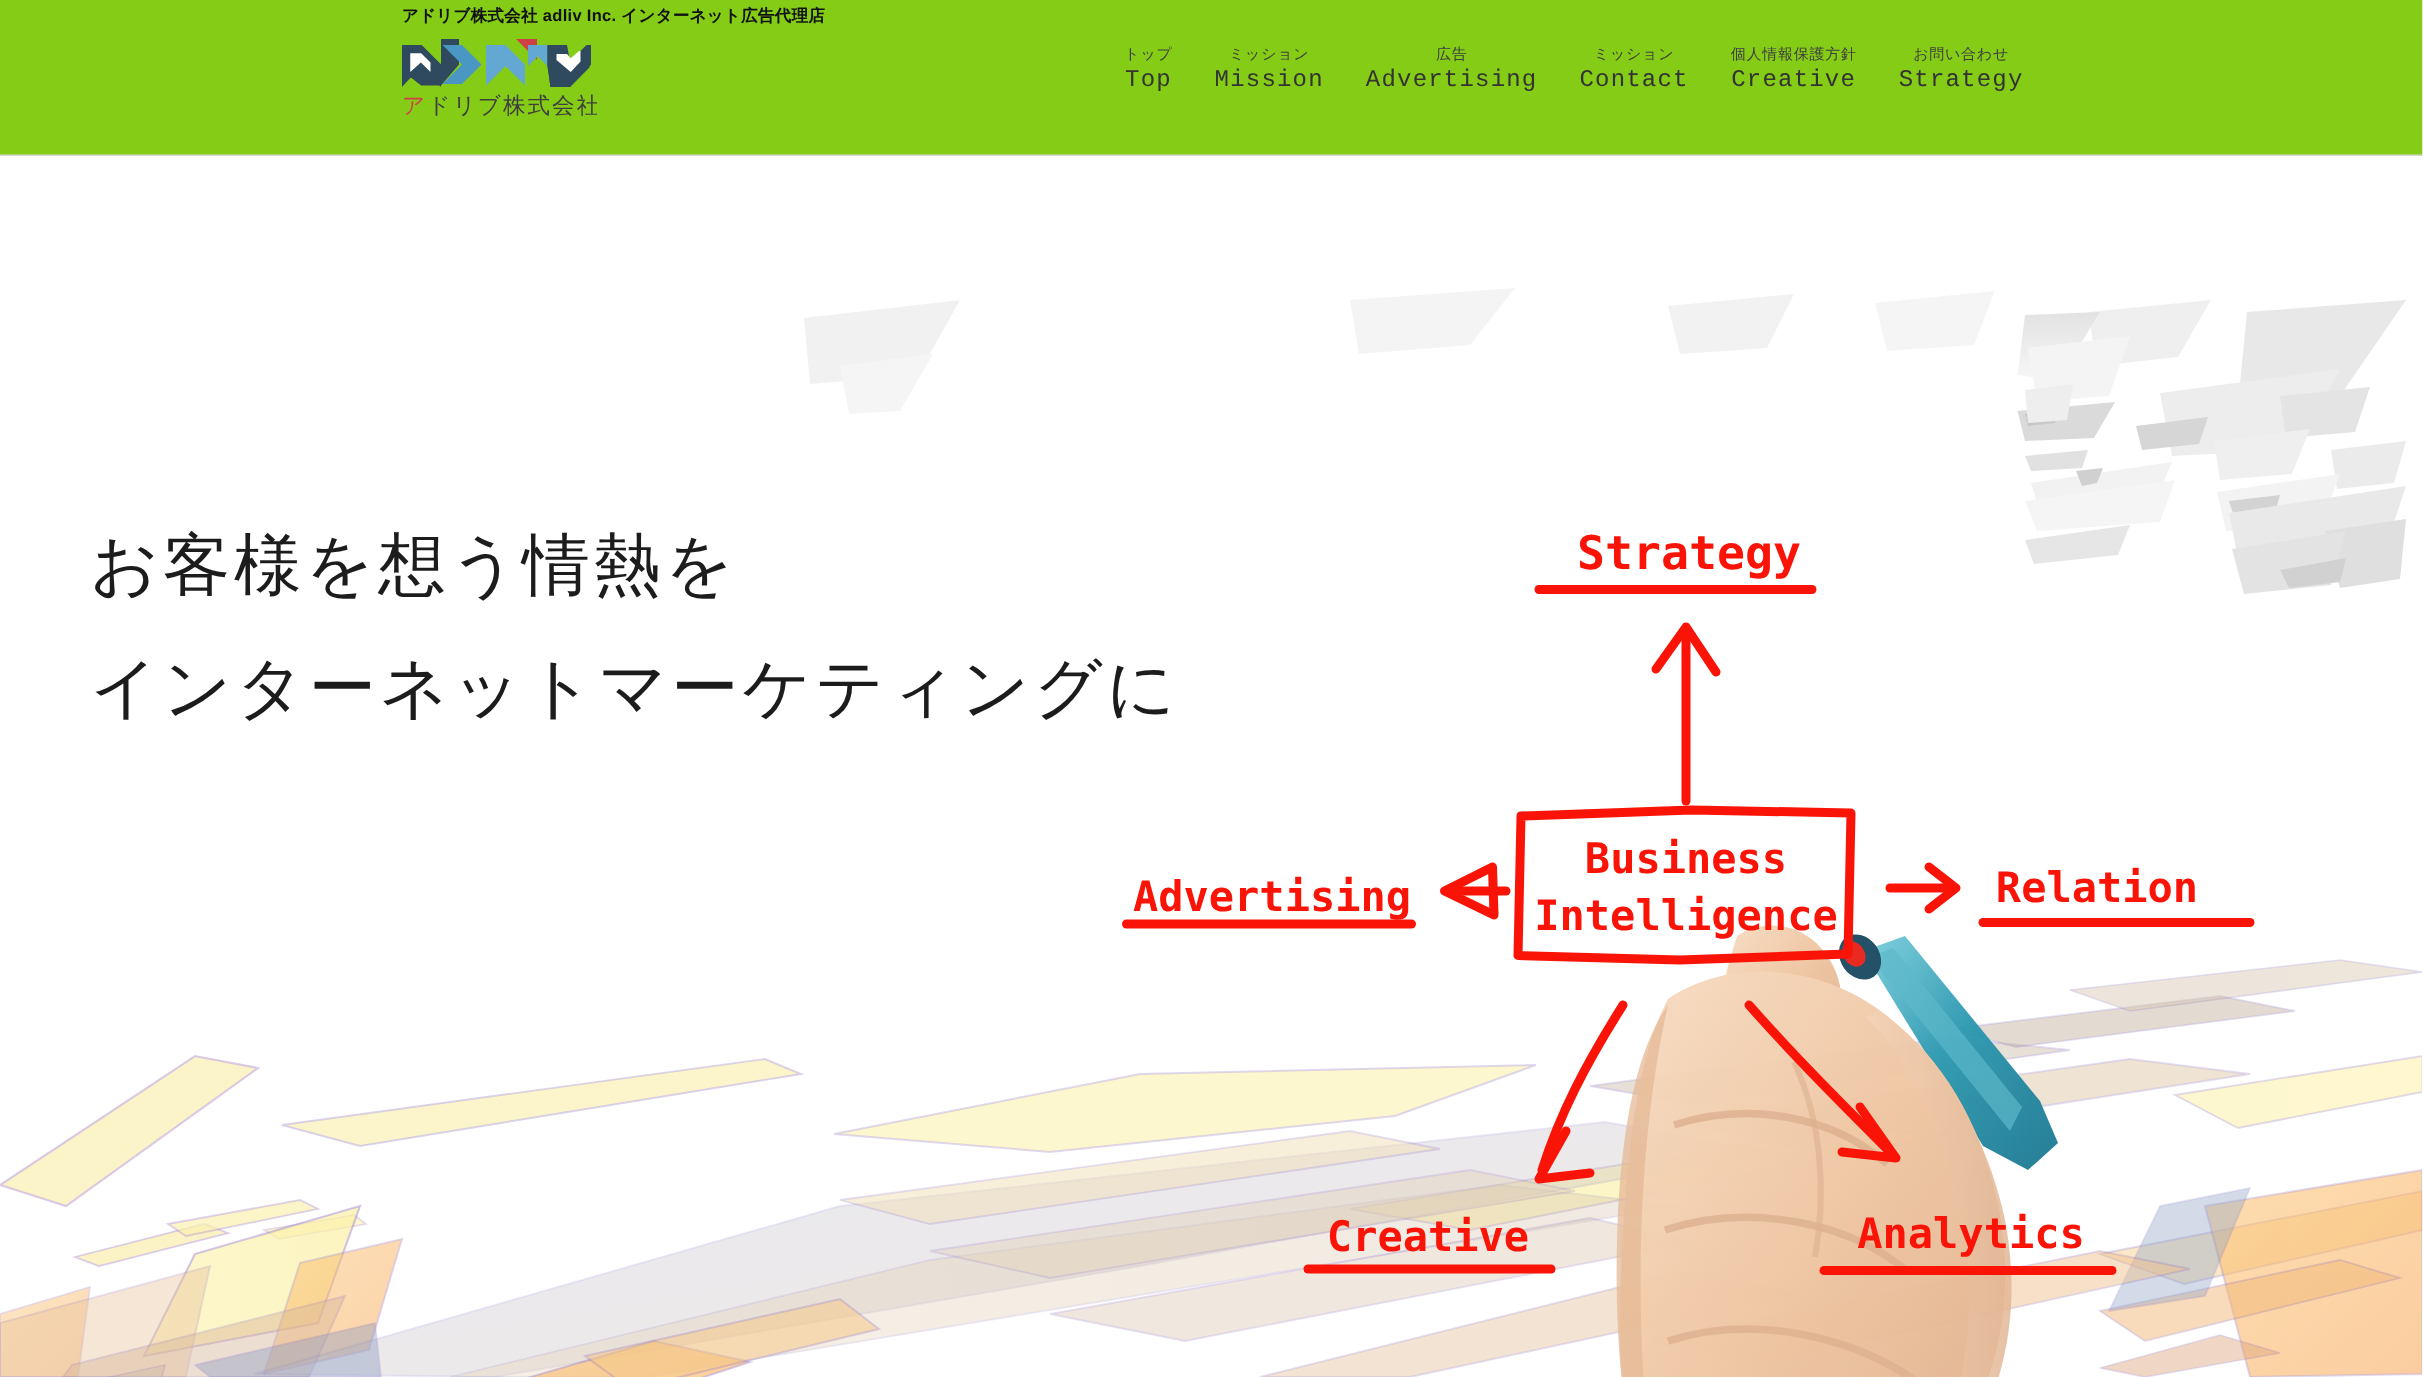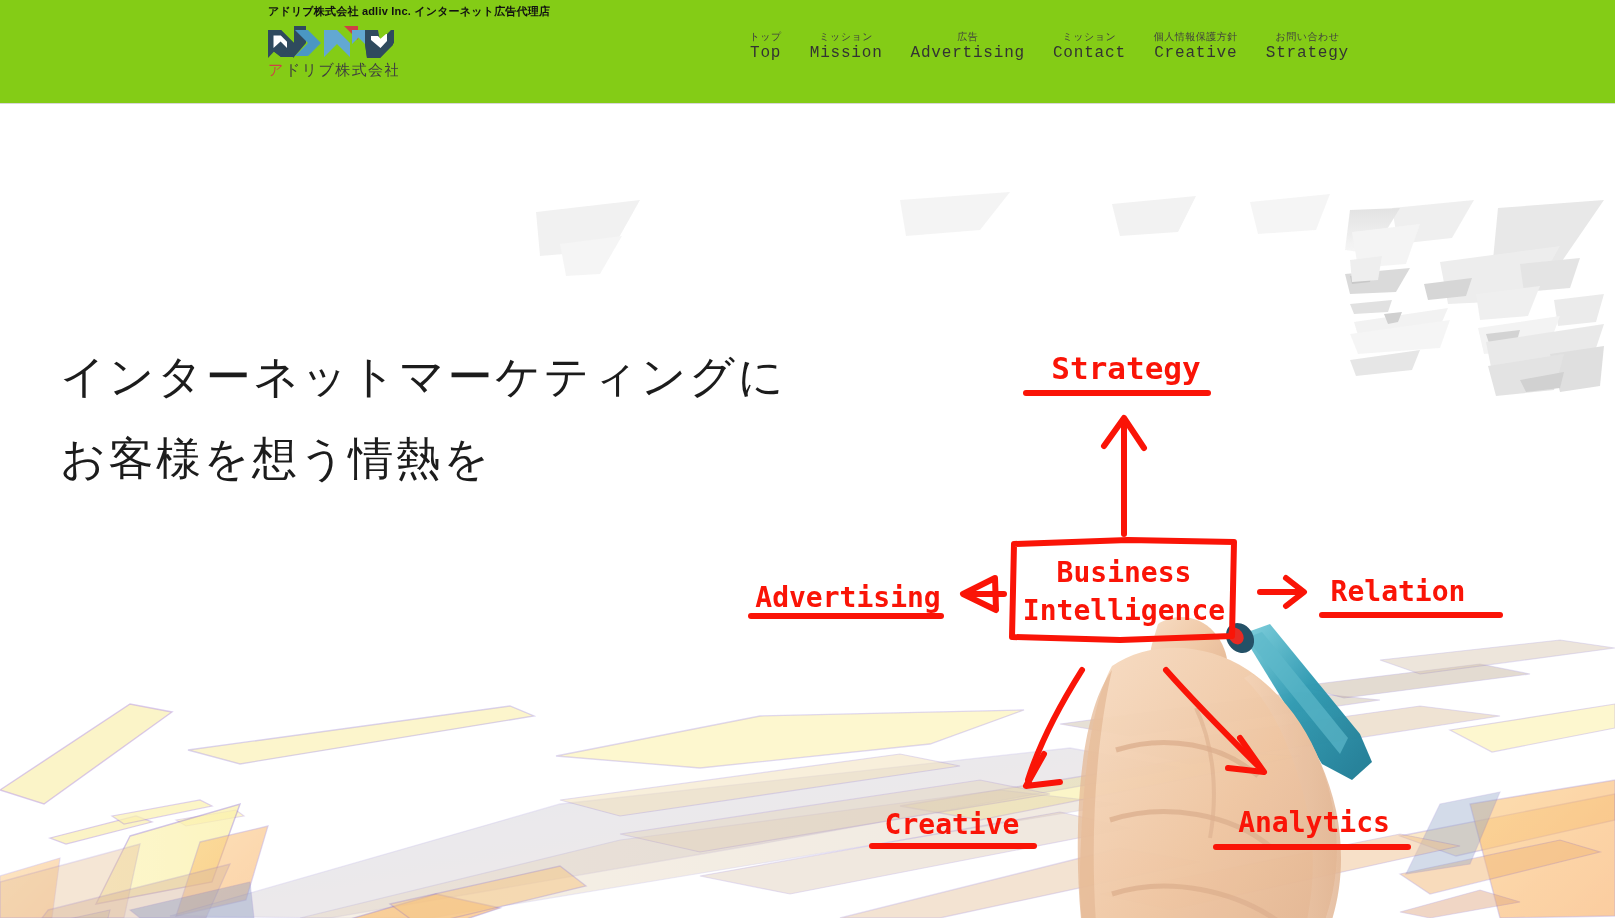--- a/index.html
+++ b/index.html
@@ -373,17 +373,17 @@
       <text class="dg-label" x="848" y="503" font-size="28" text-anchor="middle">Advertising</text>
       <text class="dg-label" x="1398" y="497" font-size="28" text-anchor="middle">Relation</text>
       <text class="dg-label" x="952" y="730" font-size="28" text-anchor="middle">Creative</text>
       <text class="dg-label" x="1314" y="728" font-size="28" text-anchor="middle">Analytics</text>
       <text class="dg-label" x="1124" y="478" font-size="28" text-anchor="middle">Business</text>
       <text class="dg-label" x="1124" y="516" font-size="28" text-anchor="middle">Intelligence</text>
     </g>
   </svg>
 
   <div class="hero-copy">
+    <span class="hero-line">お客様を想う情熱を</span>
     <span class="hero-line">インターネットマーケティングに</span>
-    <span class="hero-line">お客様を想う情熱を</span>
   </div>
 
 </section>
 
 </body></html>

